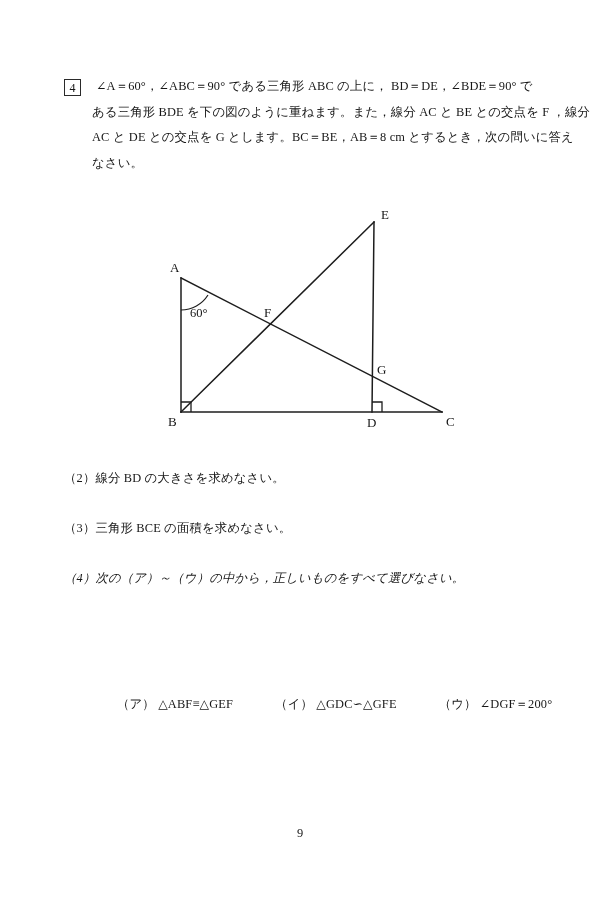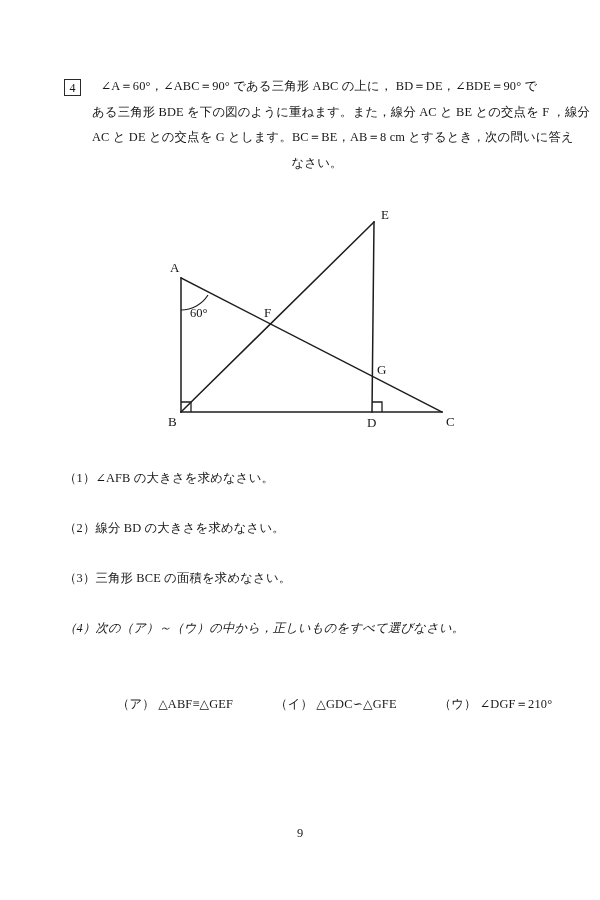--- a/index.html
+++ b/index.html
@@ -43,21 +43,21 @@
     font-family: "Liberation Serif", serif;
     color: #141414;
     box-sizing: border-box;
   }
 
   .prob-text {
     margin-left: 32px;
     font-size: 12.4px;
     line-height: 25.5px;
     letter-spacing: 0.15px;
-    text-align: center;
+    text-align: left;
     color: #161616;
   }
   .prob-text .ln {
     display: block;
     white-space: nowrap;
   }
   .prob-text .ln.indent {
     margin-left: -4px;
   }
 
@@ -168,32 +168,29 @@
           <text x="381" y="219" class="fig-label">E</text>
           <text x="264" y="317" class="fig-label">F</text>
           <text x="377" y="374" class="fig-label">G</text>
         </g>
       <text class="fig-angle-label" x="190" y="317">60°</text>
     </svg>
   </div>
 
   <div class="questions">
     <div class="q-row">
-      <span>（1）</span><span>∠AFB の大きさを求めなさい。</span>
-    </div>
-    <div class="q-row">
       <span>（2）</span><span>線分 BD の大きさを求めなさい。</span>
     </div>
     <div class="q-row">
       <span>（3）</span><span>三角形 BCE  の面積を求めなさい。</span>
     </div>
     <div class="q-row">
       <span>（4）</span><span>次の（ア）～（ウ）の中から，正しいものをすべて選びなさい。</span>
     </div>
   </div>
 
   <div class="choices">
-    <span class="choice"><span>（ア）</span> <span>△ABF≡△GEF</span></span><span class="choice"><span>（イ）</span> <span>△GDC∽△GFE</span></span><span class="choice"><span>（ウ）</span> <span>∠DGF＝210°</span></span>
+    <span class="choice"><span>（ア）</span> <span>△ABF≡△GEF</span></span><span class="choice"><span>（イ）</span> <span>△GDC∽△GFE</span></span><span class="choice"><span>（ウ）</span> <span>∠DGF＝200°</span></span>
   </div>
 
   <div class="page-number">9</div>
 
 </div>
 
 </body></html>

